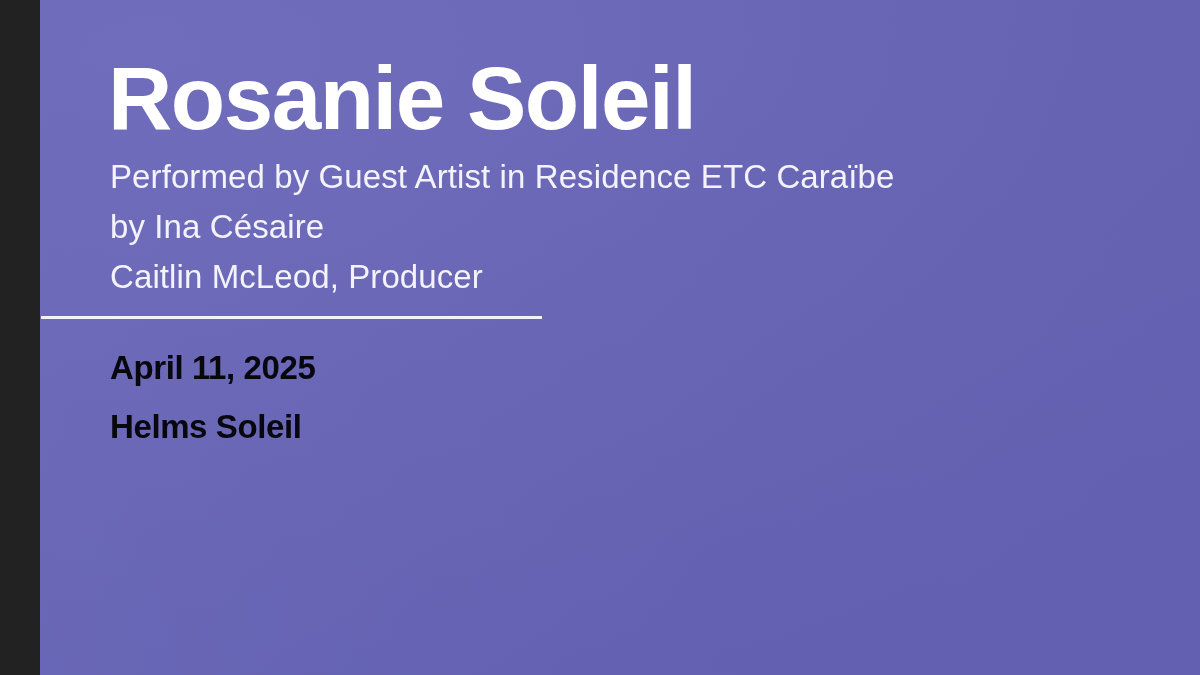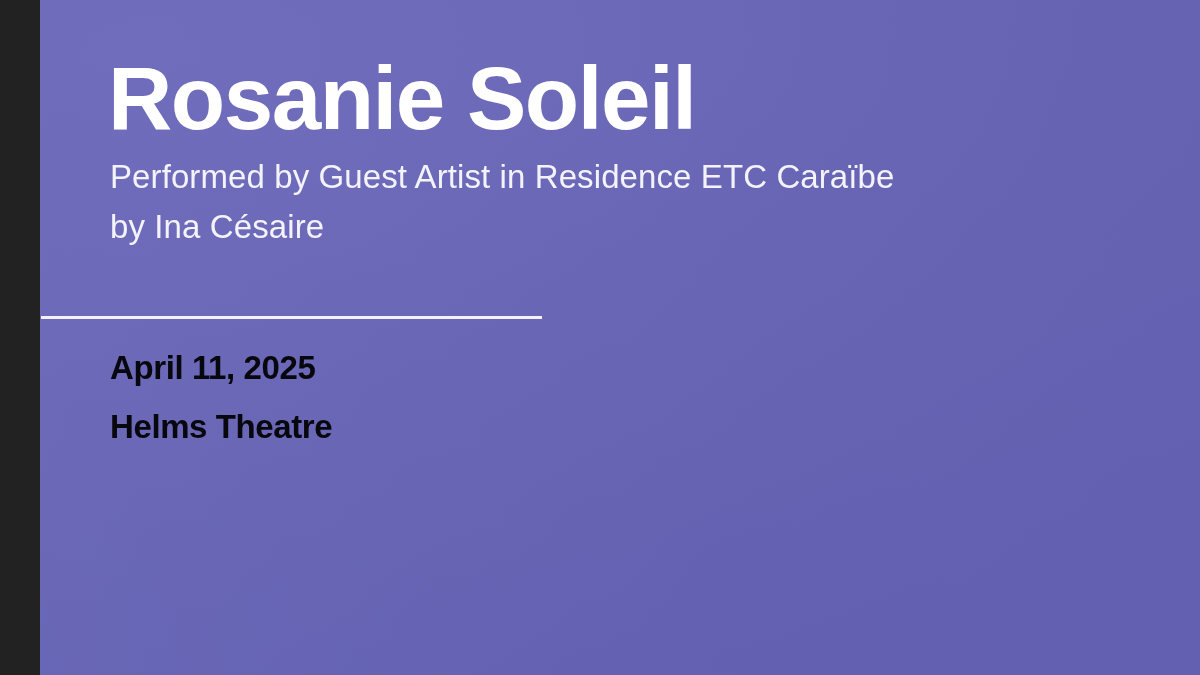--- a/index.html
+++ b/index.html
@@ -183,23 +183,24 @@
   <div id="bg-tint"></div>
   <div id="bg-vignette"></div>
 
   <div id="content">
 
     <h1 class="title">Rosanie Soleil</h1>
 
     <div class="credits">
       <p class="credit-line">Performed by Guest Artist in Residence ETC Caraïbe</p>
       <p class="credit-line">by Ina Césaire</p>
+      <p class="credit-line">Caitlin McLeod, Producer</p>
     </div>
 
     <div class="divider"></div>
 
     <div class="details">
       <p class="detail-line">April 11, 2025</p>
-      <p class="detail-line">Helms Theatre</p>
+      <p class="detail-line">Helms Soleil</p>
     </div>
 
   </div>
 </div>
 
 </body></html>

